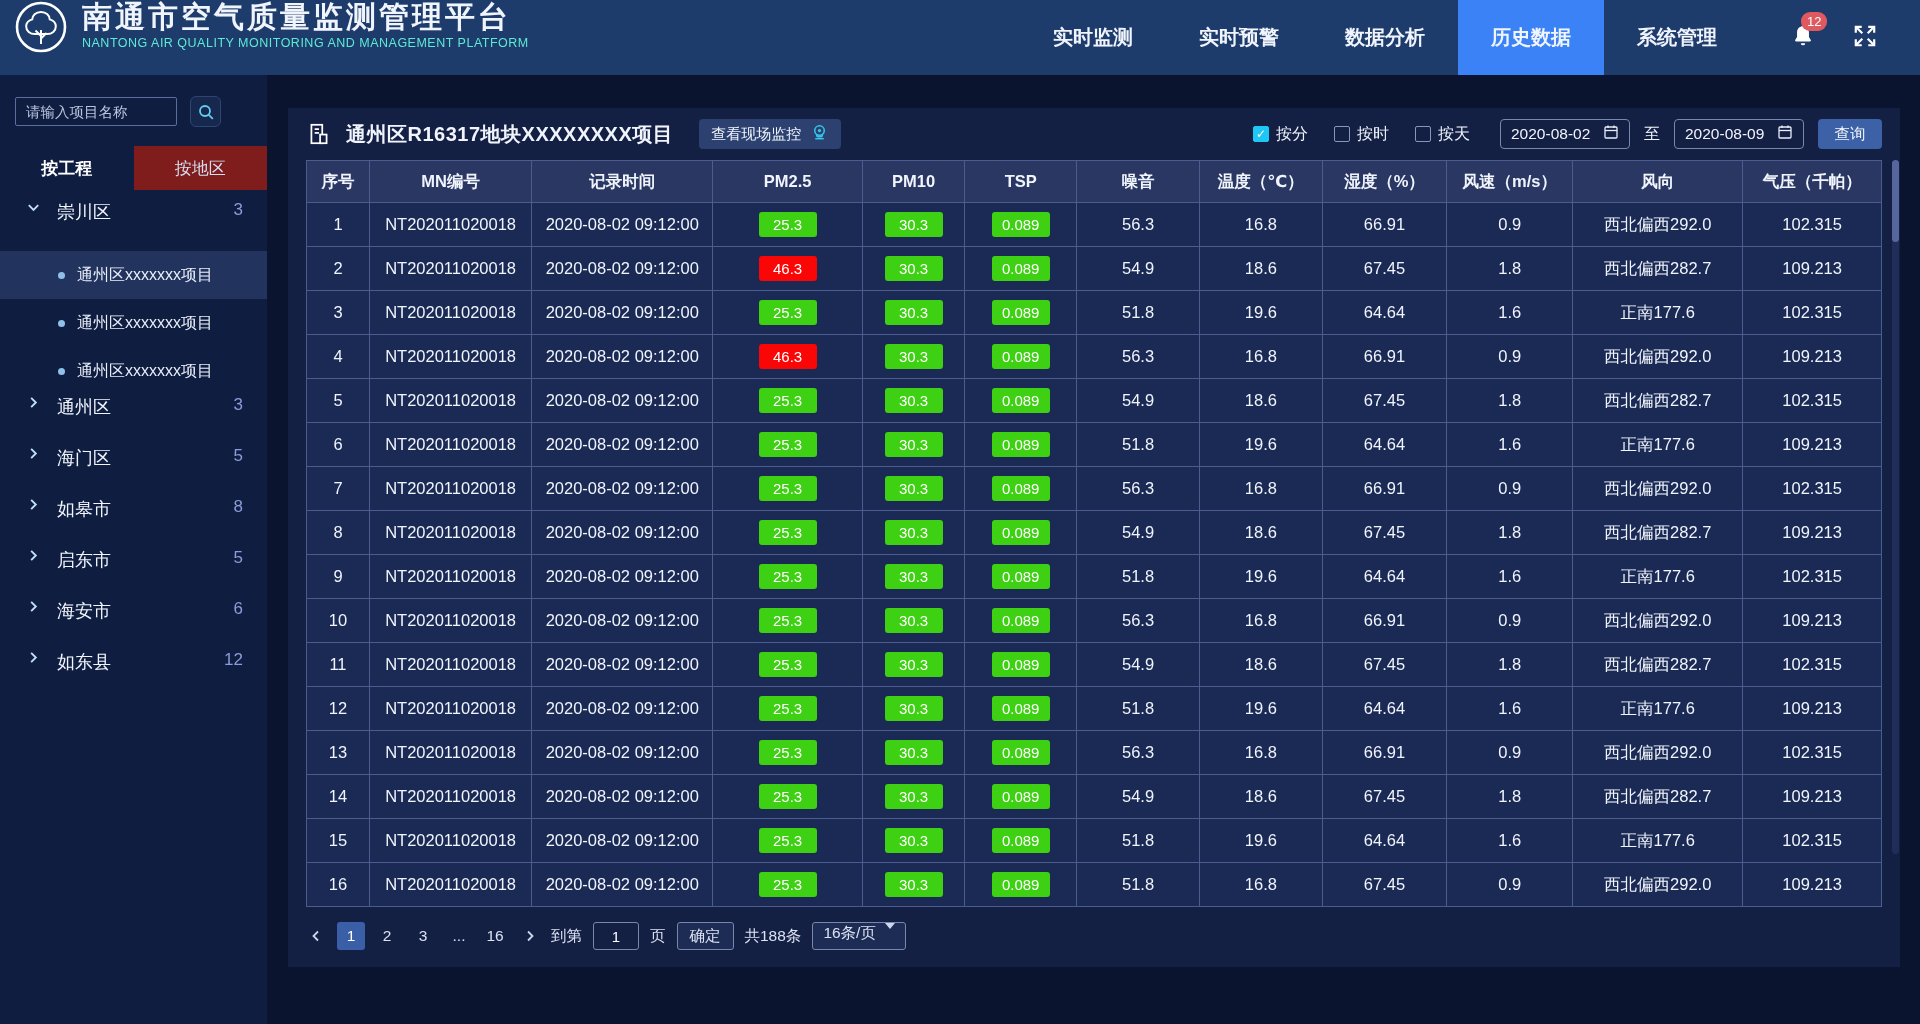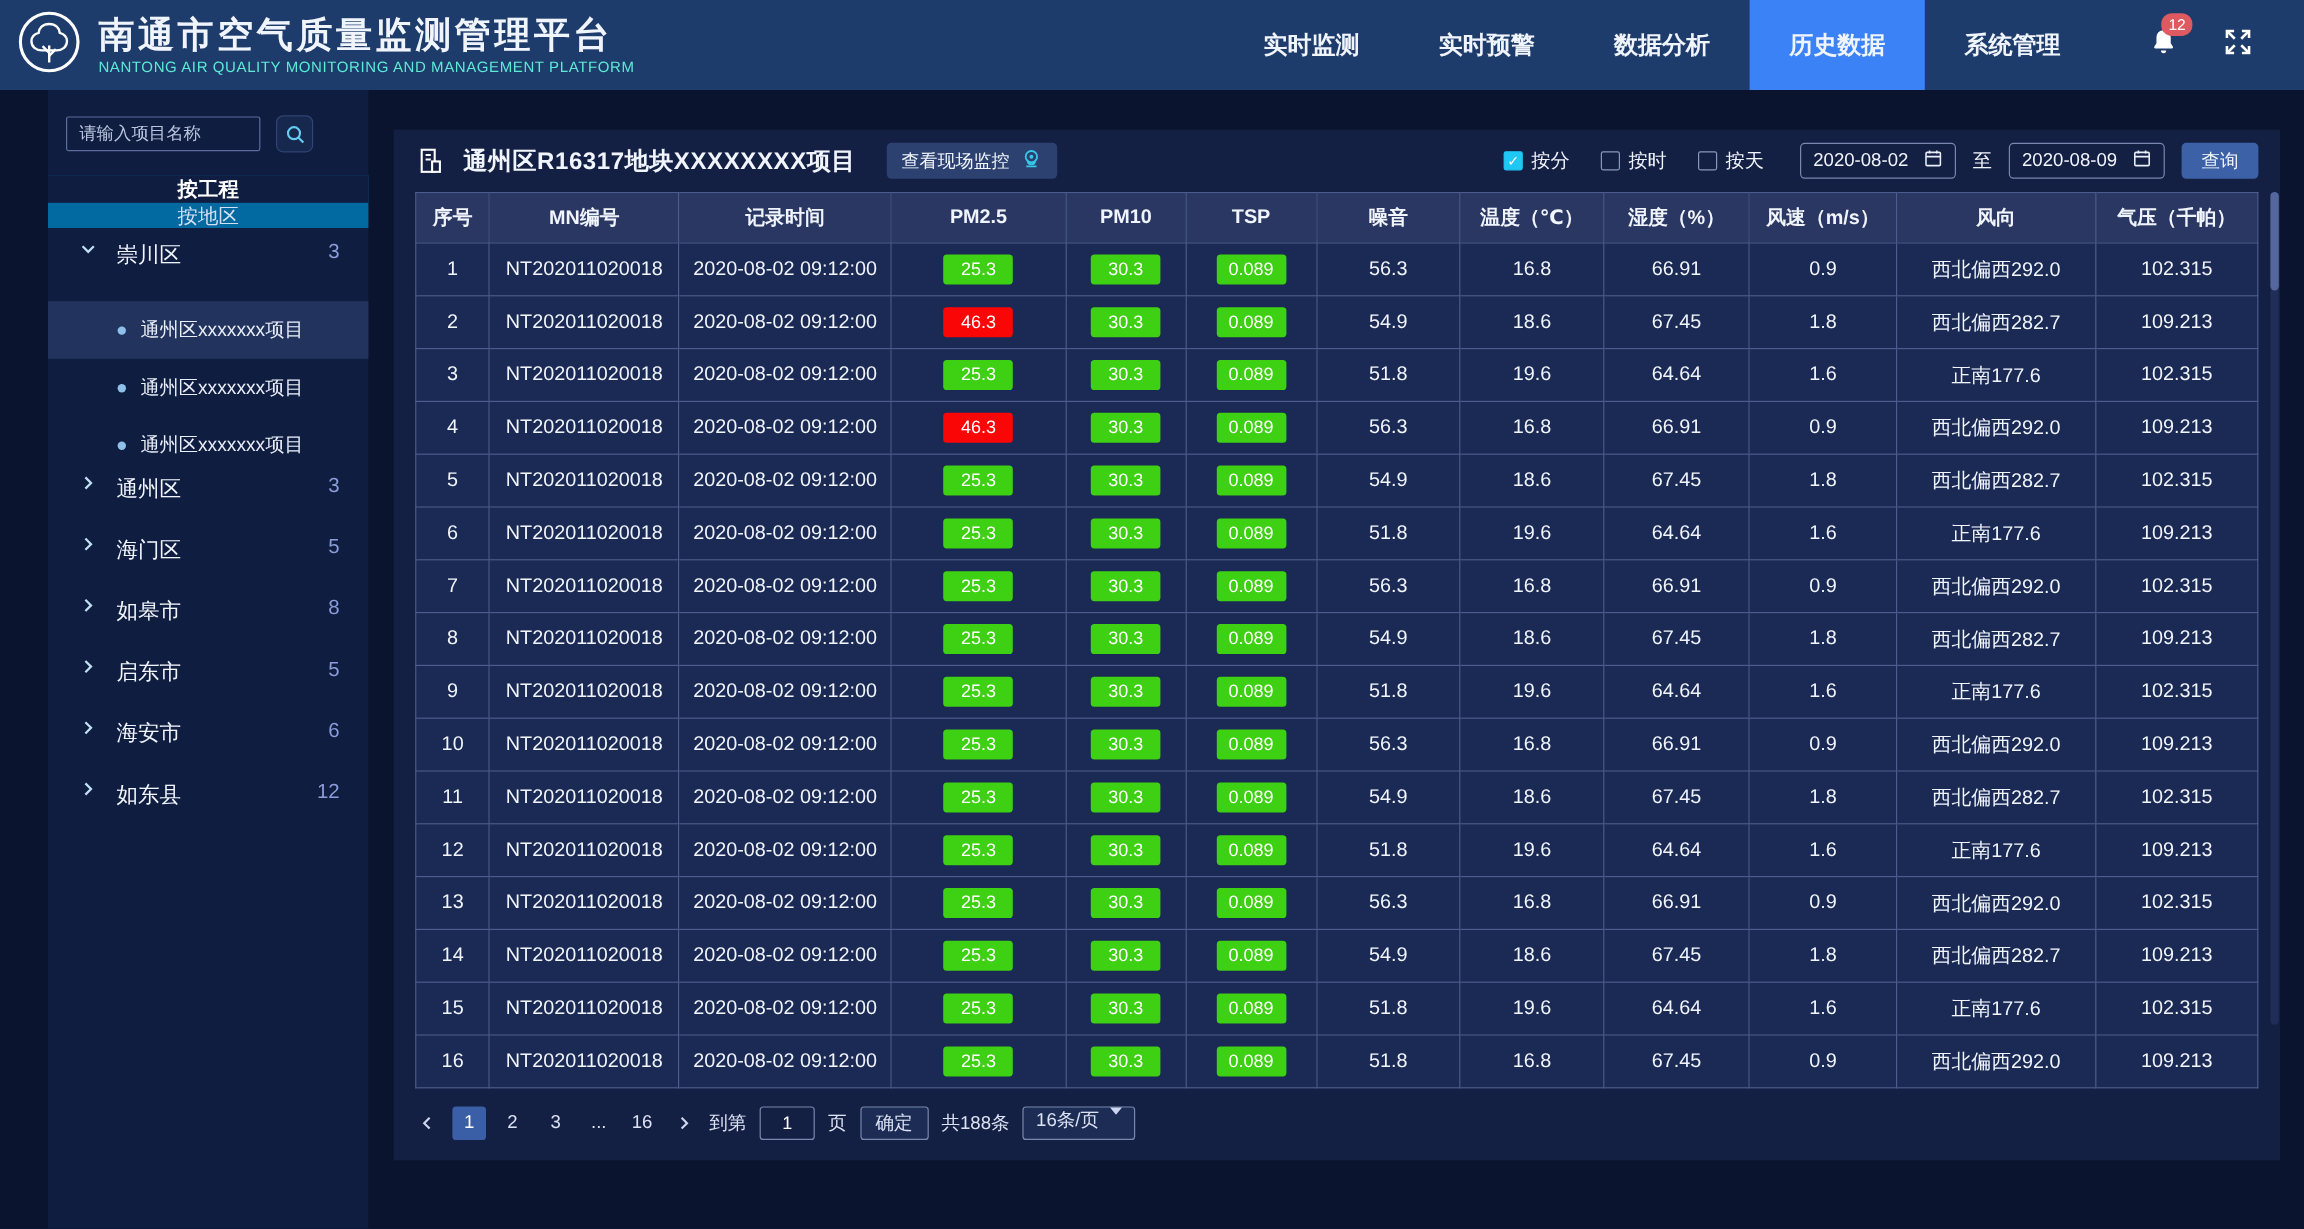--- a/index.html
+++ b/index.html
@@ -1,40 +1,40 @@
 <!DOCTYPE html>
 <html><head>
 <meta charset="utf-8">
 <style>
   * { margin:0; padding:0; box-sizing:border-box; }
   html,body { width:1920px; height:1024px; overflow:hidden; }
   body { background:#0a142e; color:#f0f4fc; font-family:"Liberation Sans","DejaVu Sans",sans-serif; }
 
   
   .app-header { height:75px; background:#1d3b6b; display:flex; align-items:stretch; }
-  .brand { display:flex; align-items:center; padding-left:14px; }
+  .brand { display:flex; align-items:flex-start; padding-left:14px; }
   .brand-text { margin-left:14px; }
   .brand-title { font-size:30px; font-weight:bold; letter-spacing:3px; line-height:34px; }
   .brand-sub { font-size:12.5px; letter-spacing:.5px; color:#5eead4; margin-top:2px; }
   .top-nav { margin-left:auto; display:flex; align-items:stretch; }
   .nav-item { display:flex; align-items:center; padding:0 33px; font-size:20px; font-weight:bold; cursor:pointer; }
   .nav-item.active { background:#3b82f6; }
   .header-icons { display:flex; align-items:center; gap:36px; padding:0 42px 0 40px; }
   .bell-wrap { position:relative; cursor:pointer; }
   .notif-badge { position:absolute; top:-11px; left:11px; background:#df5a60; color:#fff; border-radius:9px; height:19px; line-height:19px; padding:0 6px; font-size:13px; }
   .fs-icon { cursor:pointer; }
 
   
   .layout { display:flex; height:949px; }
-  .sidebar { width:267px; flex:none; background:#0f1d40;margin-left:40px; }
+  .sidebar { width:267px; flex:none; background:#0f1d40; }
   .search-row { display:flex; align-items:center; gap:13px; padding:21px 15px 19px 15px; }
   .search-input { width:162px; height:29px; background:transparent; border:1px solid #5c6c9c; border-radius:2px; color:#fff; padding:0 10px; font-size:14.5px; font-family:inherit; }
   .search-input::placeholder { color:#bac4de; }
   .search-btn { width:31px; height:31px; border:1px solid #2f4472; background:#16284e; border-radius:6px; display:flex; align-items:center; justify-content:center; cursor:pointer; }
-  .side-tabs { display:flex; height:44px; background:#0369a1;flex-direction:column; }
+  .side-tabs { display:flex; height:44px; background:#7f1d1d; }
   .side-tab { flex:1; display:flex; align-items:center; justify-content:center; font-size:17px; color:#d6dff2; cursor:pointer; }
   .side-tab.active { background:#0f1d40; color:#fff; font-weight:bold; }
   .tree { padding-top:10px; }
   .tree-parent { display:flex; height:51px; padding:0 24px 0 26px; font-size:18px; cursor:pointer; }
   .chev { width:15px; display:flex; margin-right:16px; }
   .tree-count { margin-left:auto; color:#8b9cd9; font-size:17px; }
   .tree-child { display:flex; align-items:center; height:48px; padding-left:58px; font-size:16px; color:#e9eef9; cursor:pointer; }
   .tree-child.selected { background:#22345e; }
   .bullet { width:7px; height:7px; border-radius:50%; background:#8fc0ea; margin-right:12px; flex:none; }
 

